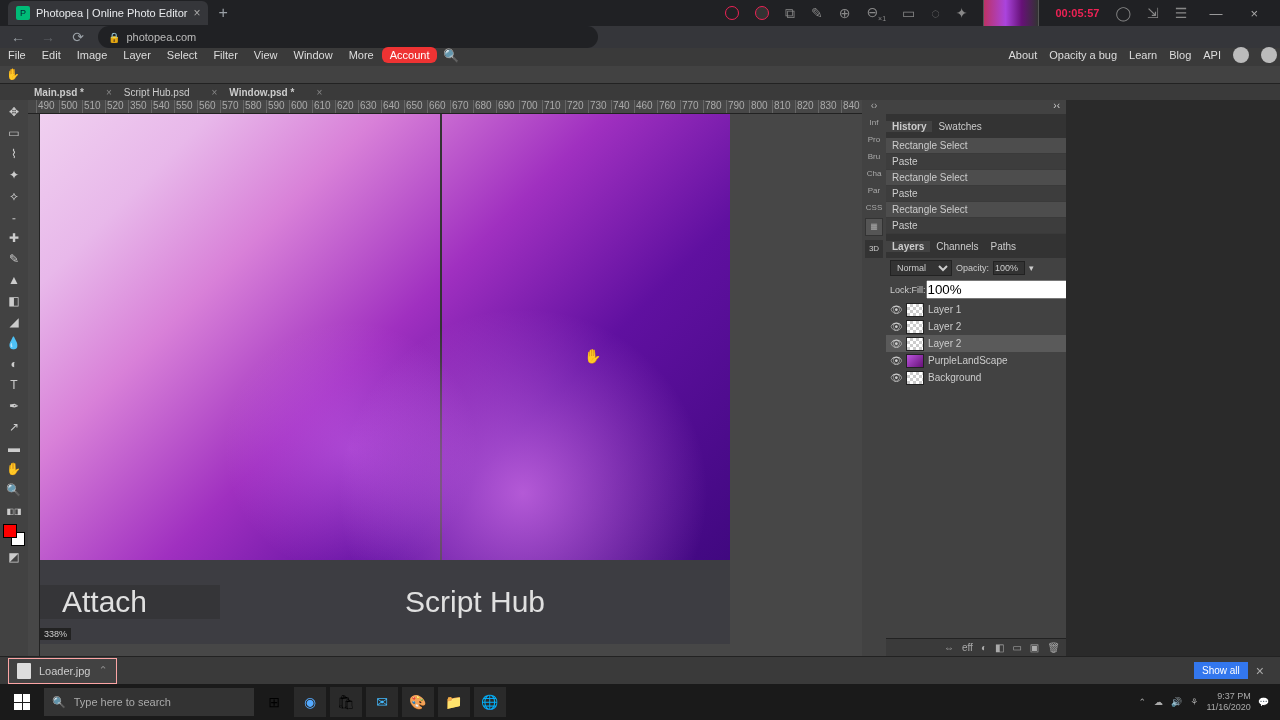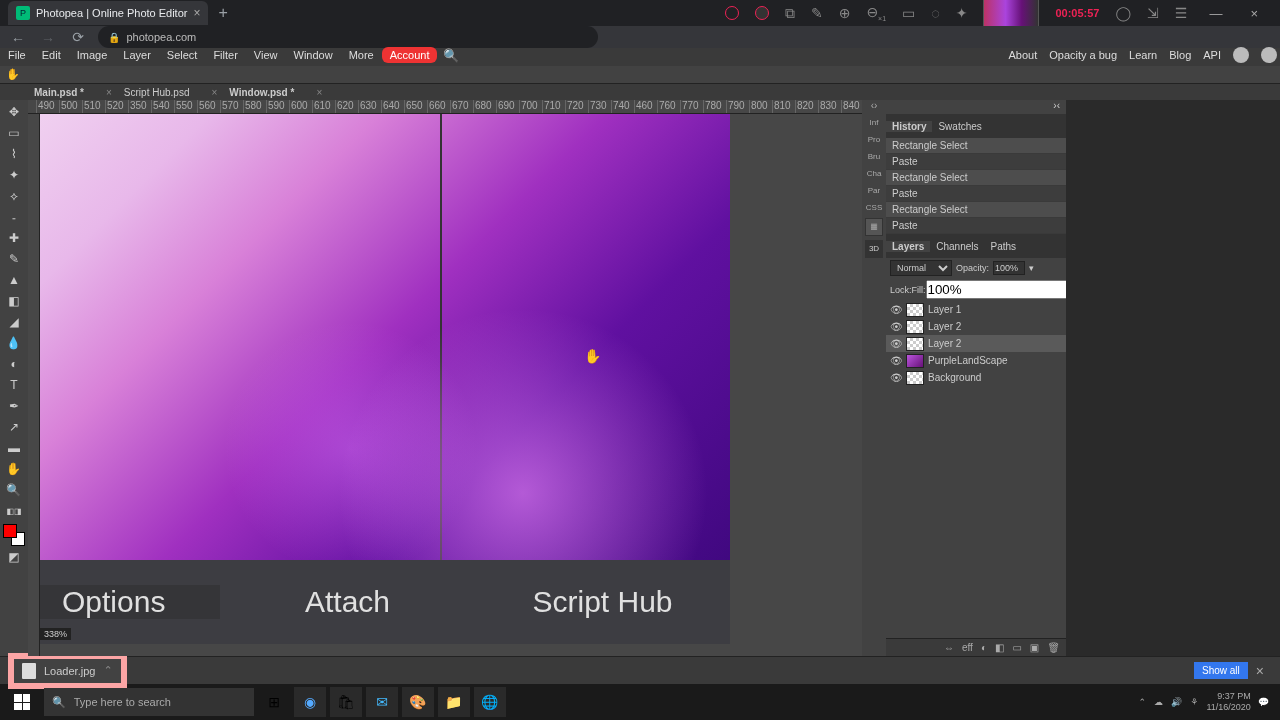--- a/index.html
+++ b/index.html
@@ -69,21 +69,21 @@
 .layers-list{flex:1}
 .layer-row{display:flex;align-items:center;padding:1px 4px;gap:4px;height:17px;cursor:pointer}
 .layer-row.sel{background:#5a5a5a}
 .layer-row .eye{width:12px;font-size:10px;cursor:pointer}
 .layer-row .lthumb{width:18px;height:14px;background:#888;border:1px solid #222}
 .layer-row .lthumb.purple{background:linear-gradient(135deg,#b5d,#617)}
 .layer-row .lthumb.chk{background:repeating-conic-gradient(#ccc 0 25%,#fff 0 50%) 0 0/6px 6px}
 .layer-footer{height:18px;background:#3a3a3a;display:flex;align-items:center;justify-content:flex-end;gap:8px;padding:0 6px;font-size:10px;border-top:1px solid #222}
 .layer-footer .fi{cursor:pointer;color:#aaa}
 .dl-bar{height:28px;background:#3a3a3a;border-top:1px solid #222;display:flex;align-items:center;padding:0 8px;font-size:11px;color:#ccc}
-.dl-item{display:flex;align-items:center;gap:8px;background:#424242;padding:4px 8px;border:6px solid #fca5a5;cursor:pointer}
+.dl-item{display:flex;align-items:center;gap:8px;background:#424242;padding:4px 8px;border:1px solid #fca5a5;cursor:pointer}
 .dl-item .fic{width:14px;height:16px;background:#ddd;border-radius:1px}
 .dl-item .chev{color:#888}
 .dl-showall{margin-left:auto;background:#37e;color:#fff;font-size:10px;padding:3px 8px;cursor:pointer}
 .dl-x{color:#aaa;font-size:14px;padding:0 8px;cursor:pointer}
 .taskbar{height:36px;background:#1a1a1a;display:flex;align-items:center;padding:0 4px;gap:4px}
 .start-btn{width:36px;height:30px;display:flex;align-items:center;justify-content:center;cursor:pointer}
 .win-logo{width:16px;height:16px;display:grid;grid-template:1fr 1fr/1fr 1fr;gap:1px}
 .win-logo div{background:#fff}
 .search-box{width:210px;height:28px;background:#333;display:flex;align-items:center;padding:0 8px;gap:8px;color:#aaa;font-size:11px;cursor:text}
 .tb-icon{width:32px;height:30px;display:flex;align-items:center;justify-content:center;cursor:pointer;font-size:14px}
@@ -240,21 +240,20 @@
         <span>800</span>
         <span>810</span>
         <span>820</span>
         <span>830</span>
         <span>840</span>
       </div>
     <div class="ruler-v"></div>
     <div class="canvas-img"></div>
     <div class="hand-cursor">✋</div>
     <div class="btm-ui">
-      <div class="cell">Options</div>
       <div class="cell">Attach</div>
       <div class="cell">Script Hub</div>
     </div>
     <div class="zoom-pct">338%</div>
   </div>
 
   <div class="mid-panels">
     <div class="vchev">‹›</div>
     <div class="plabel">Inf</div>
     <div class="plabel">Pro</div>

